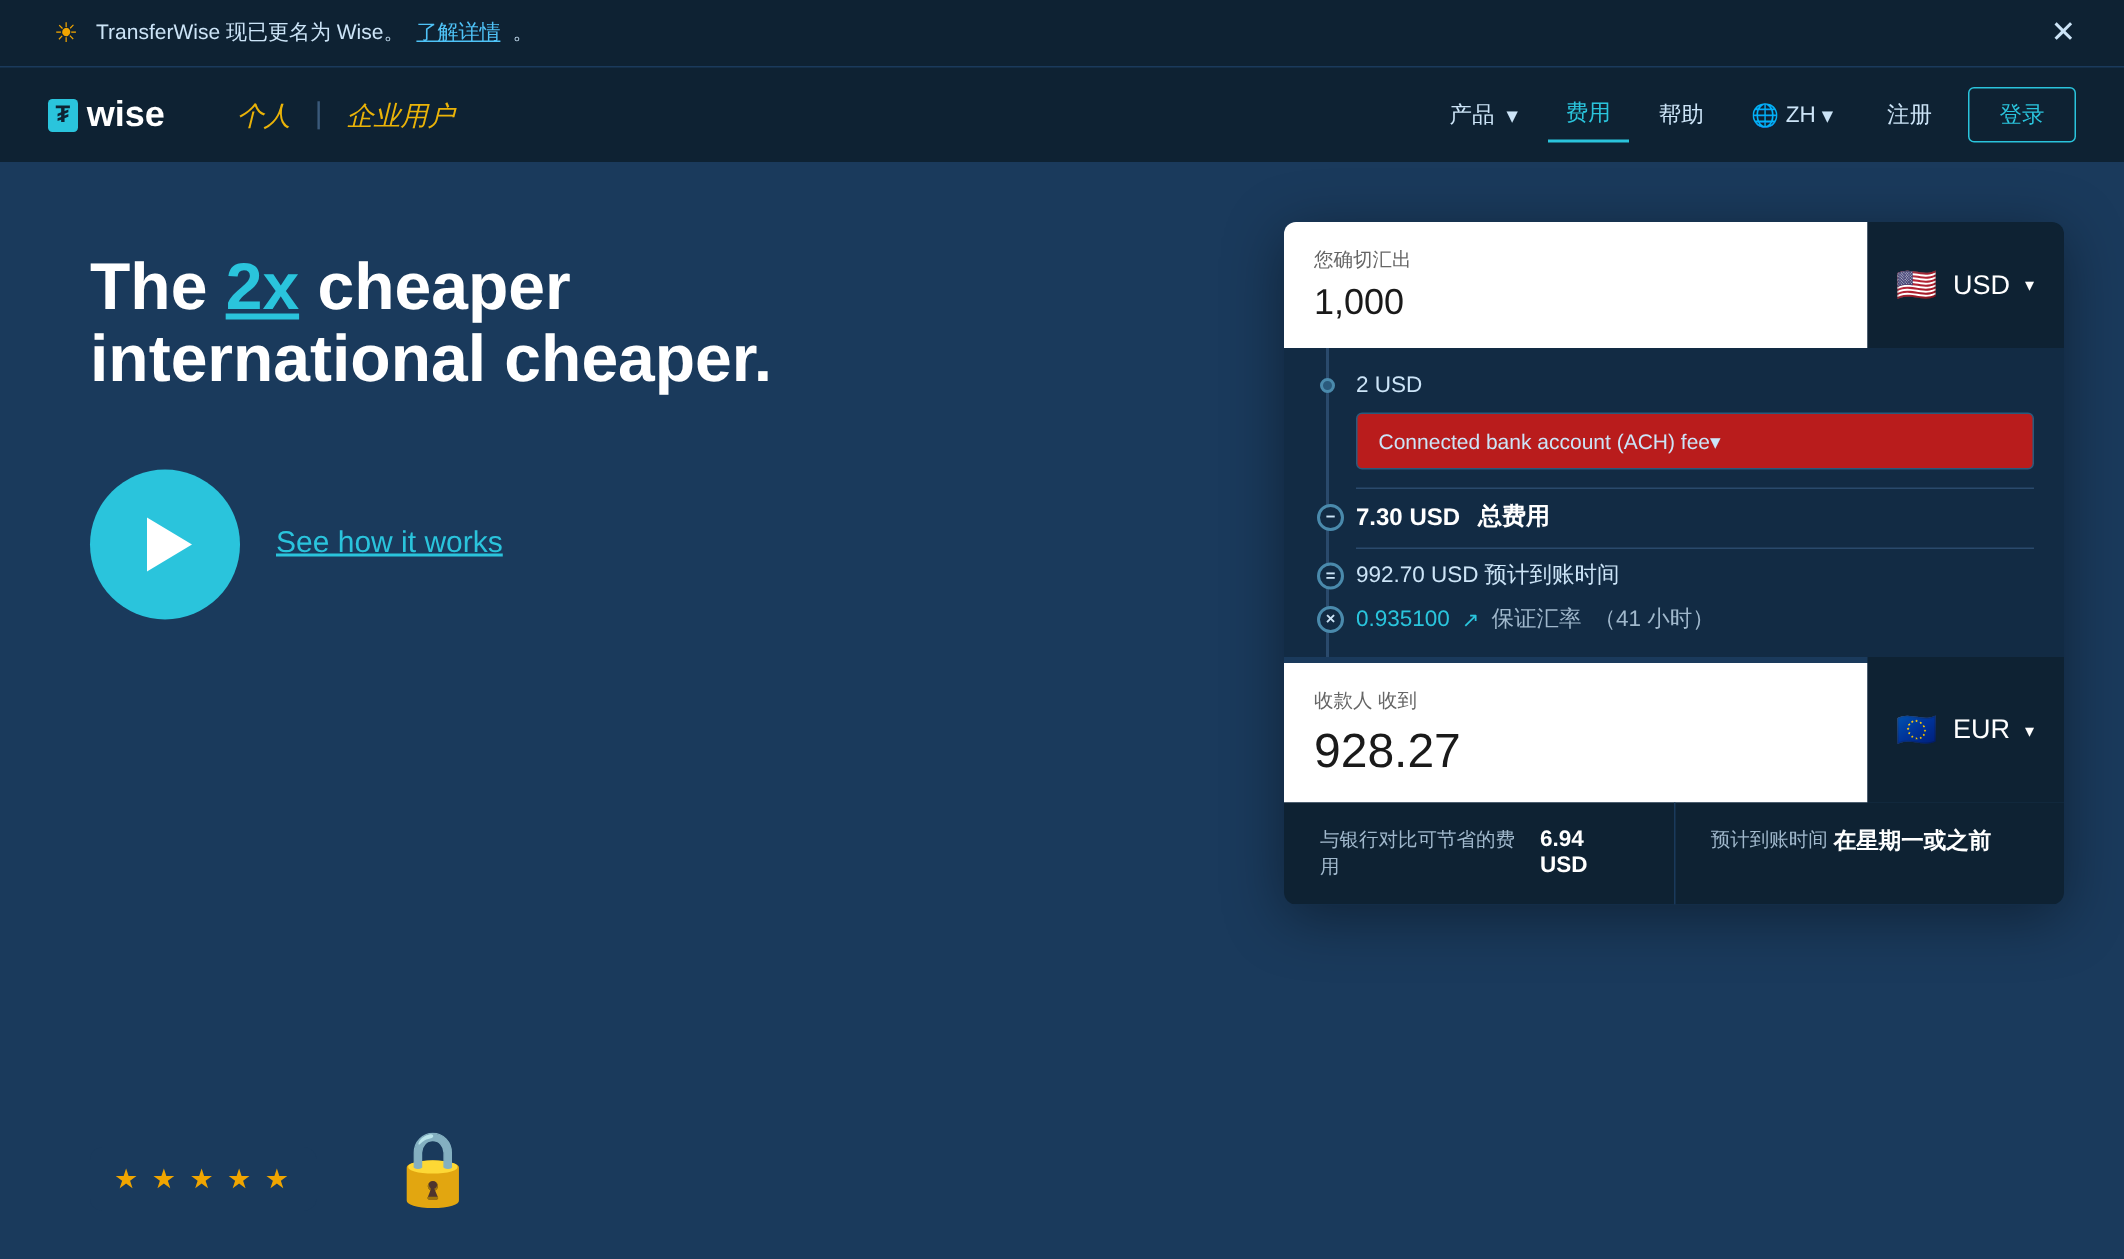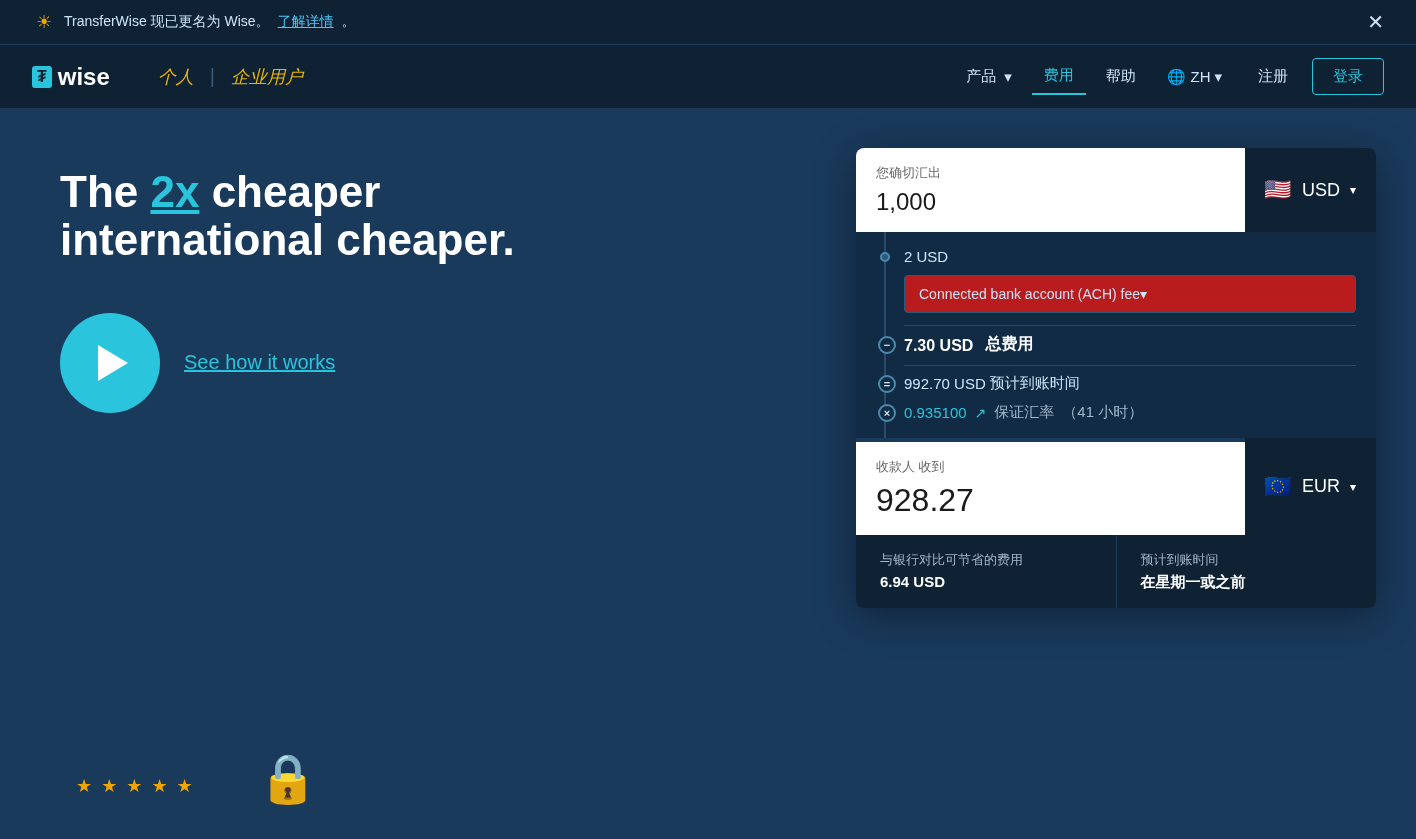--- a/index.html
+++ b/index.html
@@ -354,21 +354,21 @@
     
     .bottom-info {
       background: #0e2233;
       display: flex;
       align-items: stretch;
     }
     .bottom-info-section {
       flex: 1;
       padding: 16px 24px;
       display: flex;
-      flex-direction: column;
+      flex-direction: row;
       gap: 4px;
     }
     .bottom-info-section:first-child {
       border-right: 1px solid #1a3a5c;
     }
     .bottom-info-label {
       font-size: 13px;
       color: #a0b8cc;
     }
     .bottom-info-value {

